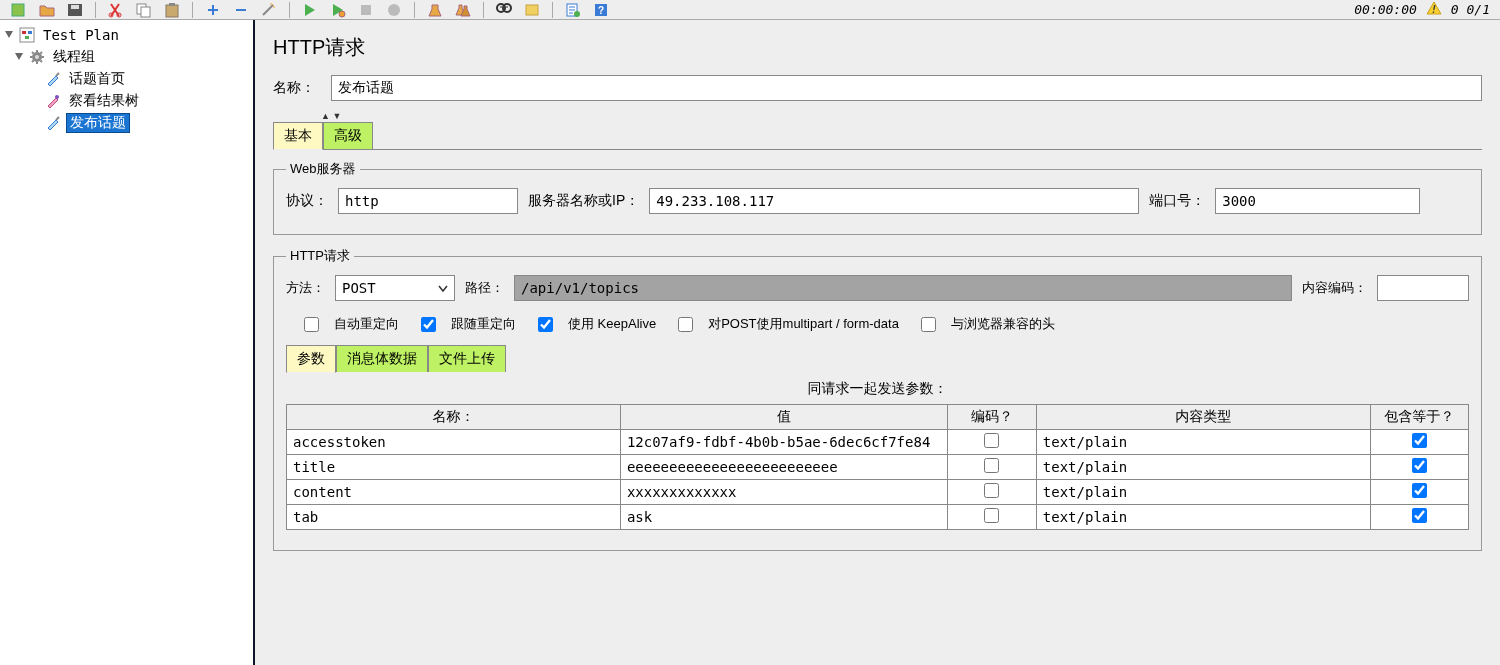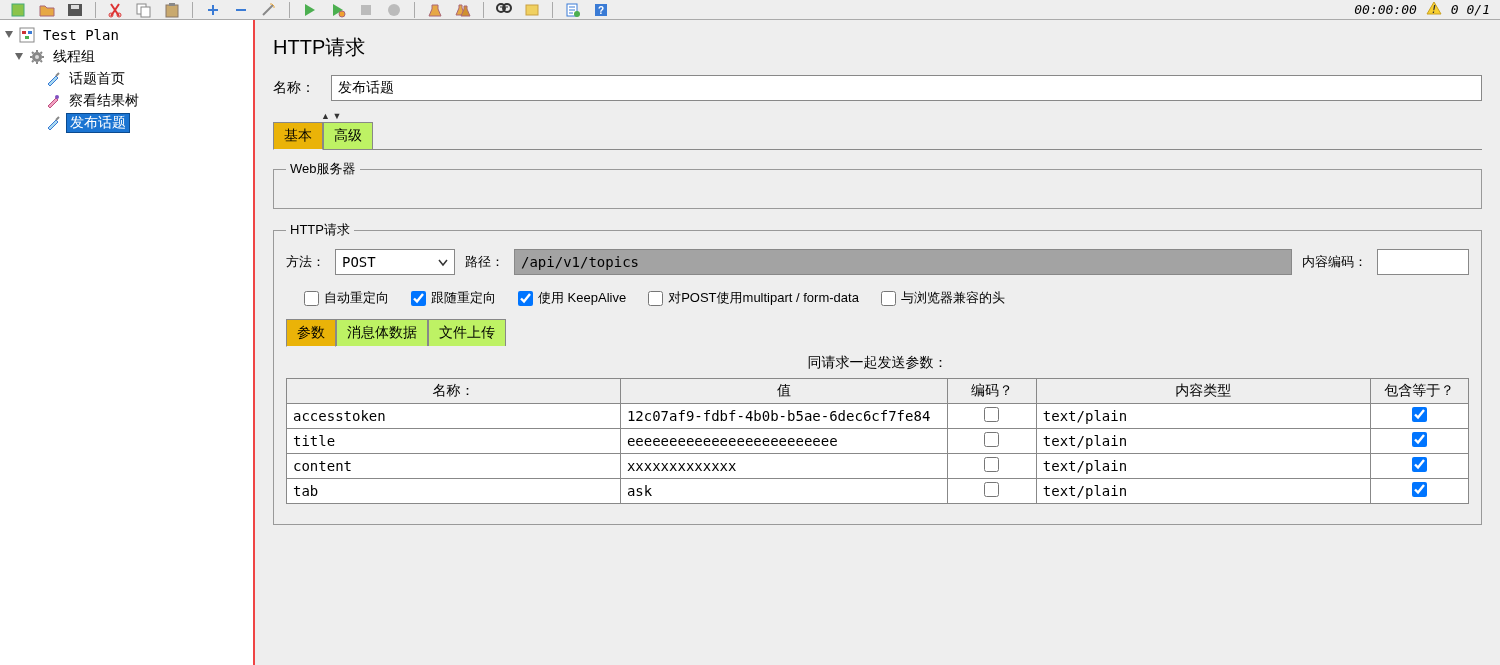--- a/index.html
+++ b/index.html
@@ -4,51 +4,51 @@
 <style>
 * { box-sizing: border-box; margin: 0; padding: 0; }
 body { font-family: "Microsoft YaHei", Arial, sans-serif; font-size: 13px; background: #eee; width: 1500px; height: 665px; overflow: hidden; }
 .toolbar { height: 20px; background: #eee; border-bottom: 1px solid #aaa; display: flex; align-items: flex-end; padding: 0 8px; position: relative; }
 .toolbar-icons { display: flex; gap: 6px; align-items: center; }
 .tb-icon { width: 22px; height: 18px; display: flex; align-items: center; justify-content: center; }
 .tb-sep { width: 1px; height: 16px; background: #aaa; margin: 0 3px; }
 .status-right { position: absolute; right: 10px; top: 0; display: flex; gap: 8px; align-items: center; font-family: monospace; font-style: italic; }
 .warn-triangle { color: #e6b800; }
 .main-split { display: flex; height: 645px; }
-.tree-panel { width: 255px; background: #fff; border-right: 2px solid #ef4444; padding: 4px 2px; }
+.tree-panel { width: 255px; background: #fff; border-right: 2px solid #0f172a; padding: 4px 2px; }
 .tree-node { display: flex; align-items: center; height: 22px; white-space: nowrap; font-size: 14px; }
 .tree-indent { display: inline-block; }
 .tree-toggle { width: 14px; height: 14px; display: inline-flex; align-items: center; justify-content: center; margin-right: 2px; }
 .tree-toggle svg { display: block; }
 .tree-icon { width: 18px; height: 18px; margin-right: 4px; display: inline-flex; align-items: center; justify-content: center; }
 .tree-label { padding: 1px 3px; }
 .tree-selected { background: #1a74d2; color: #fff; border: 1px solid #0a4a8f; padding: 0 3px; }
 .content-panel { flex: 1; background: #eee; padding: 14px 18px 0 18px; overflow: auto; }
 .panel-title { font-size: 20px; margin-bottom: 14px; }
 .form-row { display: flex; align-items: center; margin-bottom: 12px; }
 .form-label { width: 58px; font-size: 14px; }
 .text-input { flex: 1; border: 1px solid #888; background: #fff; height: 26px; padding: 2px 6px; font-family: inherit; font-size: 14px; }
 .small-arrows { font-size: 9px; line-height: 7px; margin-bottom: 2px; color: #333; padding-left: 48px; }
 .tab-strip { display: flex; border-bottom: 1px solid #888; margin-bottom: 10px; }
 .tab-btn { border: 1px solid #888; border-bottom: none; background: #bef264; padding: 4px 10px; font-size: 14px; margin-right: 0; cursor: pointer; position: relative; }
-.tab-active { background: #eab308; border-bottom: 1px solid #eee; margin-bottom: -1px; }
+.tab-active { background: #fef9c3; border-bottom: 1px solid #eee; margin-bottom: -1px; }
 fieldset { border: 1px solid #999; padding: 10px 12px 20px 12px; margin-bottom: 12px; }
 legend { padding: 0 4px; font-size: 13px; }
 .server-row { display: flex; align-items: center; gap: 10px; }
 .server-row label { font-size: 14px; white-space: nowrap; }
 .server-row input { border: 1px solid #888; background: #fff; height: 26px; padding: 2px 6px; font-size: 14px; font-family: monospace; }
 .protocol-input { width: 180px; }
 .server-input { width: 490px; }
 .port-input { width: 205px; }
 .req-row1 { display: flex; align-items: center; gap: 10px; margin-bottom: 14px; }
 .select-box { display: flex; align-items: center; border: 1px solid #888; background: #fff; height: 26px; width: 120px; padding: 0 6px; justify-content: space-between; font-family: monospace; font-size: 14px; cursor: pointer; }
 .path-input { flex: 1; border: 1px solid #888; background: #a3a3a3; height: 26px; padding: 2px 6px; font-size: 14px; font-family: monospace; }
 .enc-input { width: 92px; border: 1px solid #888; background: #fff; height: 26px; padding: 2px 6px; font-size: 14px; }
 .cb-row { display: flex; align-items: center; gap: 22px; padding-left: 18px; margin-bottom: 12px; font-size: 13px; }
-.cb-item { display: flex; align-items: center; gap: 5px; cursor: pointer; }
+.cb-item { display: flex; align-items: center; gap: 15px; cursor: pointer; }
 .cb-item input[type=checkbox] { width: 15px; height: 15px; }
 .inner-tab-strip { display: flex; margin-bottom: 8px; }
 .params-caption { text-align: center; font-size: 14px; margin-bottom: 6px; }
 .params-table { width: 100%; border-collapse: collapse; background: #fff; }
 .params-table th { border: 1px solid #888; background: #eee; font-weight: normal; padding: 3px 6px; font-size: 14px; }
 .params-table td { border: 1px solid #888; padding: 3px 6px; font-family: monospace; font-size: 14px; background: #fff; }
 .params-table td.cb-cell { text-align: center; }
 .params-table input[type=checkbox] { width: 15px; height: 15px; }
 .col-name { width: 340px; }
 .col-value { width: 330px; }
@@ -264,20 +264,28 @@
 
     <div class="small-arrows">▲ ▼</div>
 
     <div class="tab-strip">
       <div class="tab-btn tab-active">基本</div>
       <div class="tab-btn">高级</div>
     </div>
 
     <fieldset>
       <legend>Web服务器</legend>
+      <div class="server-row">
+        <label>协议：</label>
+        <input class="protocol-input" value="http" style="">
+        <label>服务器名称或IP：</label>
+        <input class="server-input" value="49.233.108.117" style="">
+        <label>端口号：</label>
+        <input class="port-input" value="3000" style="">
+      </div>
     </fieldset>
 
     <fieldset>
       <legend>HTTP请求</legend>
       <div class="req-row1">
         <label>方法：</label>
         <div class="select-box">
           <span>POST</span>
           <span><svg width="10" height="8">
                 <path d="M1 1 L5 6 L9 1" fill="none" stroke="#333" stroke-width="1.5"></path>

